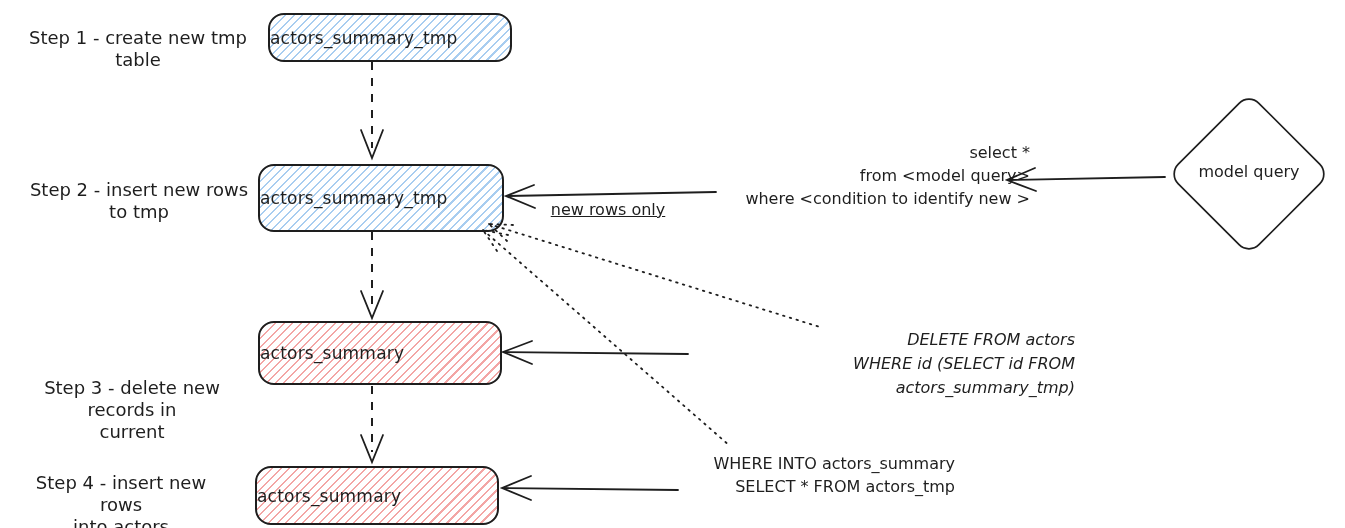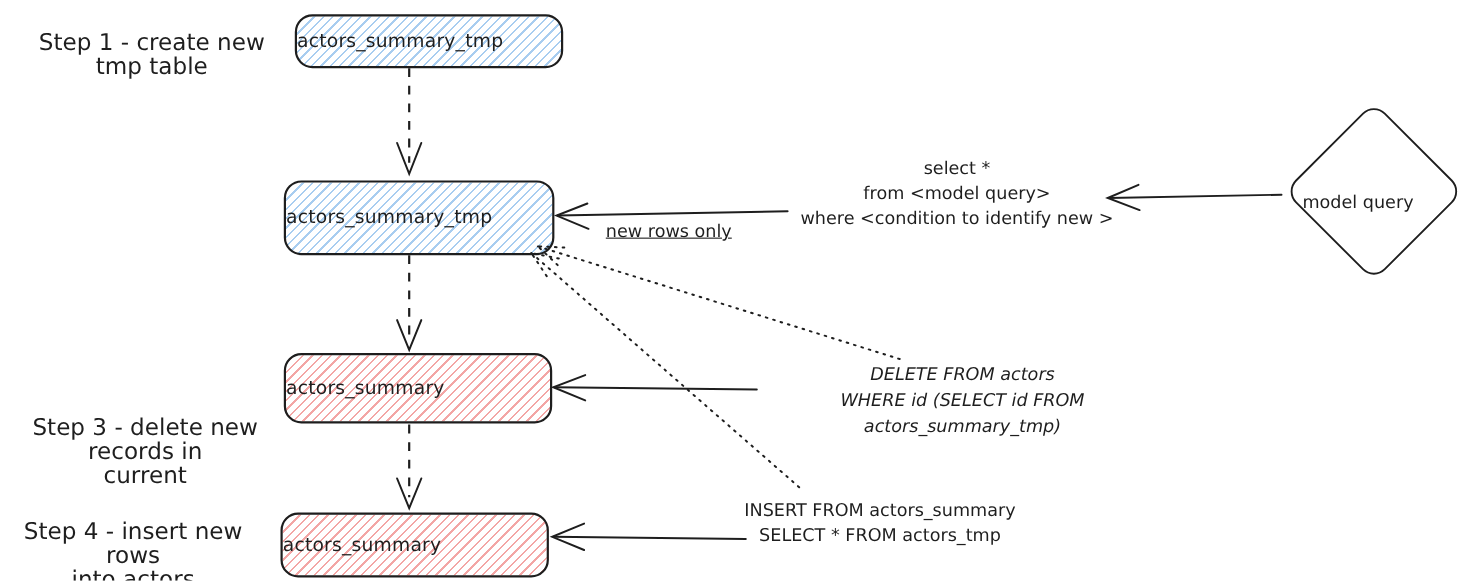--- a/index.html
+++ b/index.html
@@ -1,57 +1,59 @@
 <!DOCTYPE html>
 <html style="--stroke: #1e1e1e; --blue: #a8cdf0; --red: #f3a6a5; --bg: #ffffff;"><head>
 <meta charset="utf-8">
 <style>
   html,body{margin:0;padding:0;background:#fff;}
   #canvas{
     position:relative;width:1345px;height:528px;background:var(--bg,#fff);
     font-family:"DejaVu Sans",sans-serif;color:var(--stroke,#1e1e1e);overflow:hidden;
   }
   .step-label{
-    position:absolute;font-size:21px;line-height:22px;text-align:center;
+    position:absolute;font-size:18px;line-height:22px;text-align:center;
     white-space:pre-line;color:var(--stroke,#1e1e1e);
   }
   .node{
     position:absolute;border:2px solid var(--stroke,#1e1e1e);border-radius:16px;
     display:flex;align-items:center;justify-content:flex-start;
     font-size:17px;letter-spacing:.2px;z-index:2;background-color:#fff;
   }
   .hatch-blue{
     background-image:repeating-linear-gradient(135deg,
       transparent 0,transparent 4.5px,var(--blue,#a8cdf0) 4.5px,var(--blue,#a8cdf0) 6px);
   }
   .hatch-red{
     background-image:repeating-linear-gradient(135deg,
       transparent 0,transparent 4.5px,var(--red,#f3a6a5) 4.5px,var(--red,#f3a6a5) 6px);
   }
   .note{
-    position:absolute;font-size:16px;line-height:23px;text-align:center;
+    position:absolute;font-size:16px;line-height:23px;text-align:right;
     white-space:pre-line;z-index:4;color:var(--stroke,#1e1e1e);
   }
   .note-left{text-align:center;text-decoration:underline;}
   #connectors{position:absolute;left:0;top:0;z-index:3;pointer-events:none;}
   .solid{fill:none;stroke:var(--stroke,#1e1e1e);stroke-width:1.8;stroke-linecap:round;}
   .dash{fill:none;stroke:var(--stroke,#1e1e1e);stroke-width:2;stroke-dasharray:8 8;}
   .dot{fill:none;stroke:var(--stroke,#1e1e1e);stroke-width:1.8;stroke-dasharray:1.5 5.5;stroke-linecap:round;}
   .diamond{fill:#fff;stroke:var(--stroke,#1e1e1e);stroke-width:1.7;}
   .diamond-label{
-    position:absolute;left:1184px;top:174px;width:130px;text-align:left;
+    position:absolute;left:1184px;top:162px;width:130px;text-align:center;
     font-size:16px;z-index:4;
   }
 </style>
 </head>
 <body>
 
 <div id="canvas">
 
   <div class="step-label" style="left:12px;top:27px;width:252px;">Step 1 - create new tmp table</div>
+  <div class="step-label" style="left:25px;top:179px;width:228px;">Step 2 - insert new rows
+to tmp</div>
   <div class="step-label" style="left:8px;top:330px;width:248px;margin-top:47px;">Step 3 - delete new records in
 current</div>
   <div class="step-label" style="left:15px;top:472px;width:212px;">Step 4 - insert new rows
 into actors</div>
 
   <div class="node hatch-blue" style="left:268px;top:13px;width:240px;height:45px;">
     <span>actors_summary_tmp</span>
   </div>
   <div class="node hatch-blue" style="left:258px;top:164px;width:242px;height:64px;">
     <span>actors_summary_tmp</span>
@@ -62,21 +64,21 @@
   <div class="node hatch-red" style="left:255px;top:466px;width:240px;height:55px;">
     <span>actors_summary</span>
   </div>
 
   <div class="note" style="left:710px;top:141px;width:320px;">select *
 from &lt;model query&gt;
 where &lt;condition to identify new &gt;</div>
   <div class="note note-left" style="left:543px;top:198px;width:130px;">new rows only</div>
   <div class="note" style="left:675px;top:328px;width:400px;line-height:24px;font-style:italic;">DELETE FROM actors
 WHERE id (SELECT id FROM actors_summary_tmp)</div>
-  <div class="note" style="left:645px;top:452px;width:310px;">INSERT FROM actors_summary
+  <div class="note" style="left:645px;top:452px;width:310px;">WHERE INTO actors_summary
 SELECT * FROM actors_tmp</div>
 
   <svg id="connectors" width="1345" height="528" viewBox="0 0 1345 528">
 
     <g>
       <path class="dash" d="M372,62 V148"></path>
       <path class="solid" d="M361,130 L372,158 L383,130"></path>
     </g>
     <g>
       <path class="dash" d="M372,232 V308"></path>

